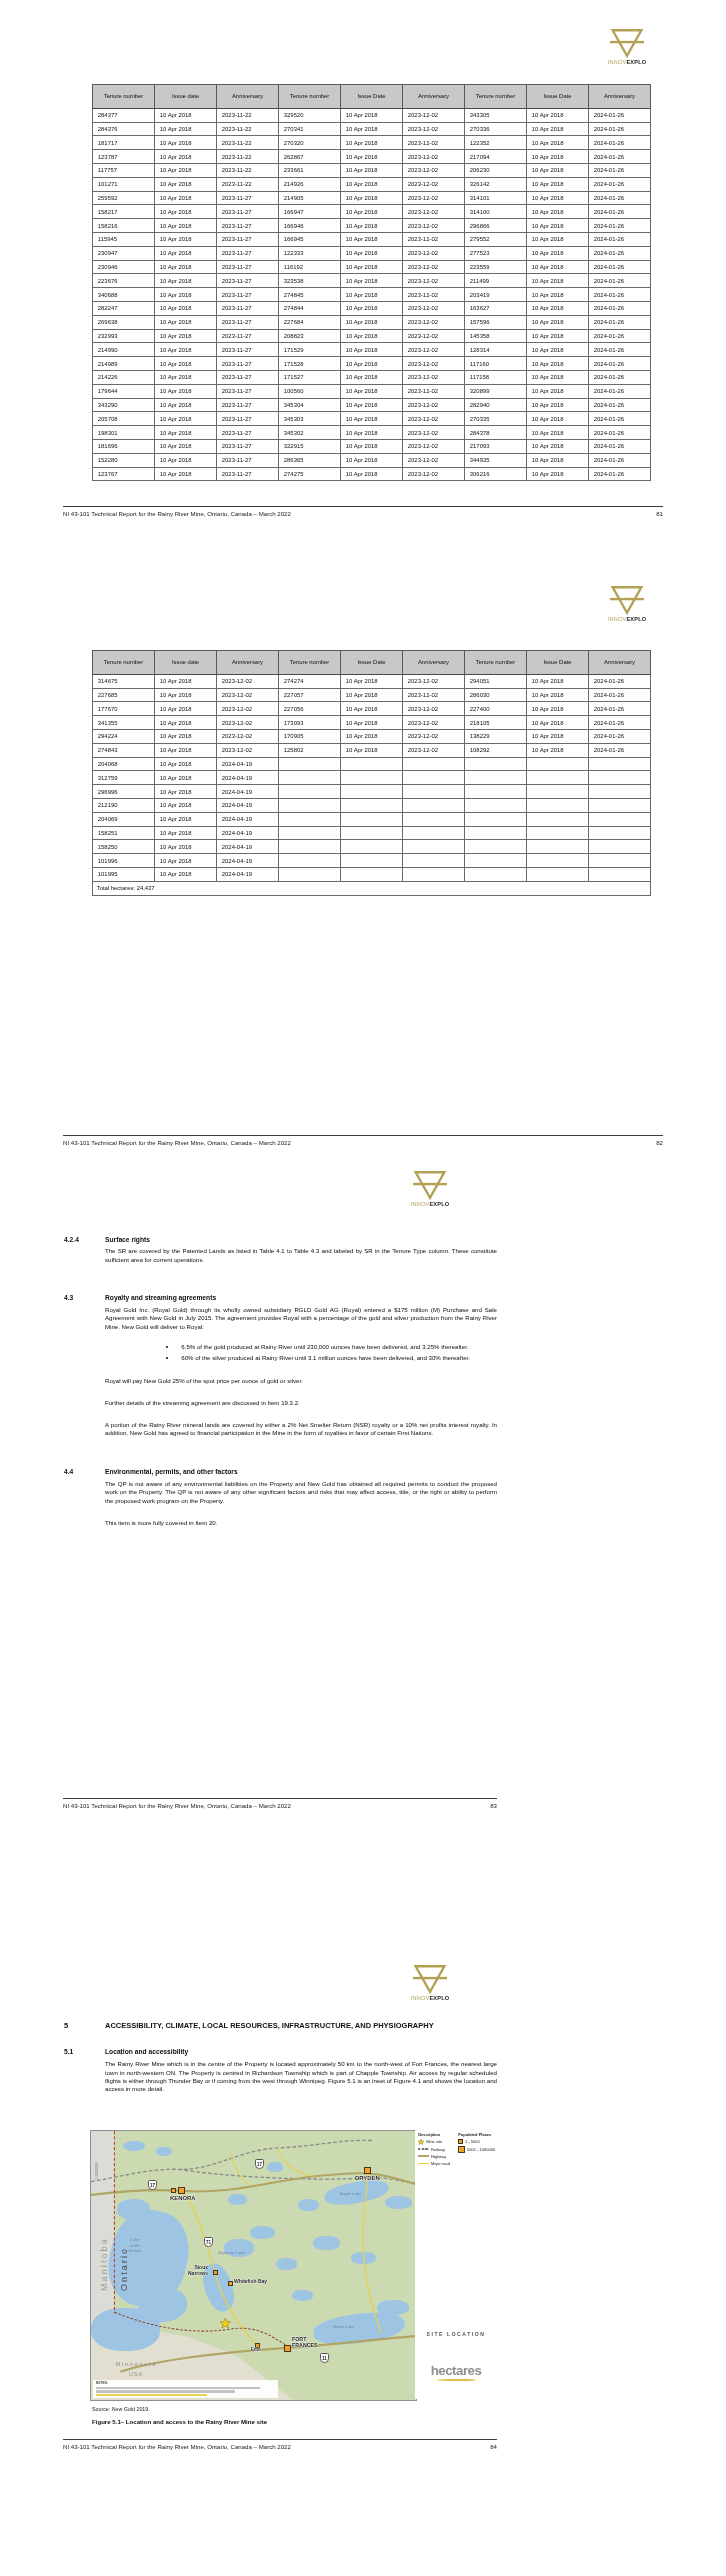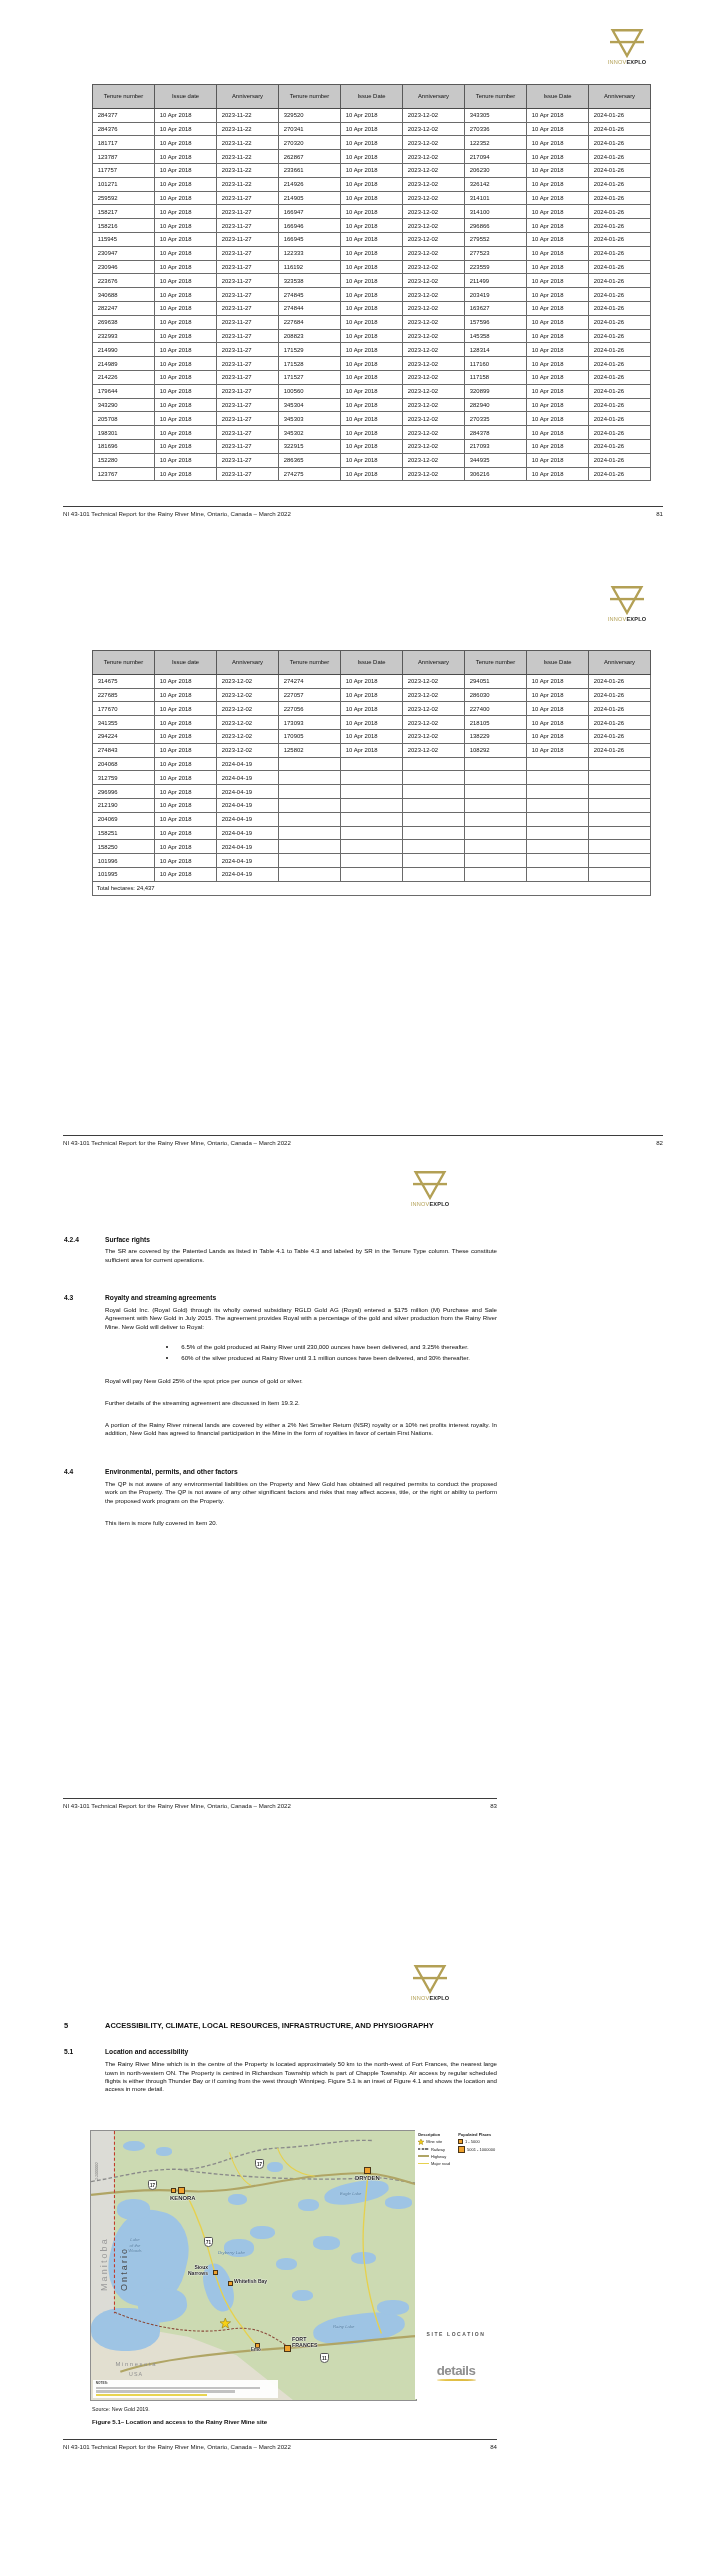--- a/index.html
+++ b/index.html
@@ -792,21 +792,21 @@
           </div>
         <div class="lg-row">
             <span class="sym-sq-l"></span>
             <span>5001 - 1000000</span>
           </div>
       </div>
     </div>
   </div>
   <div class="siteloc">SITE LOCATION</div>
   <div class="ng">
-    <span>details</span>
+    <span>hectares</span>
     <div class="ngsw"></div>
   </div>
 </div>
 
 <div class="fsource">Source: New Gold 2019.</div>
 <div class="fcaption">Figure 5.1– Location and access to the Rainy River Mine site</div>
 
 <div class="page-footer fp" id="footer4">
   <span>NI 43-101 Technical Report for the Rainy River Mine, Ontario, Canada – March 2022</span>
   <span>84</span>

